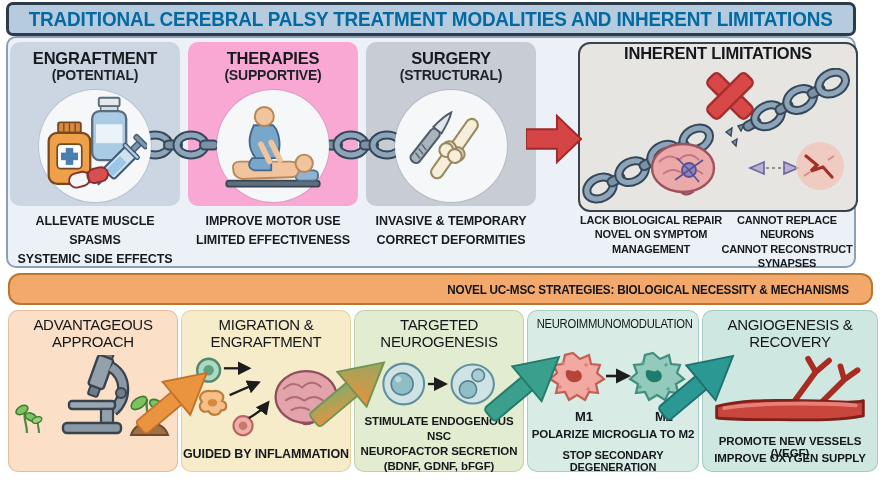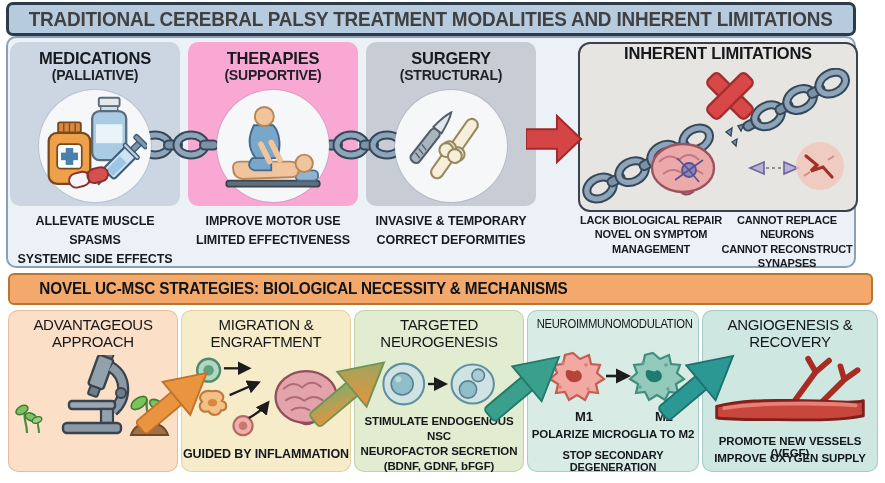--- a/index.html
+++ b/index.html
@@ -1,41 +1,41 @@
 <!DOCTYPE html>
 <html><head>
 <meta charset="utf-8">
 <style>
   html,body{margin:0;padding:0;background:#fff}
   .canvas{position:relative;width:885px;height:483px;background:#ffffff;
     font-family:"Liberation Sans",sans-serif;overflow:hidden}
   .cond{display:inline-block;transform:scaleX(.9);white-space:nowrap}
   .hdr{position:absolute;left:6px;top:2px;width:844px;height:28px;background:#b7cbdf;
     border:3px solid #2c3b49;border-radius:7px;display:flex;align-items:center;justify-content:center;
-    font-weight:bold;font-size:21px;color:#404040;letter-spacing:-.2px}
+    font-weight:bold;font-size:21px;color:#0369a1;letter-spacing:-.2px}
   .topbox{position:absolute;left:6px;top:36px;width:846px;height:228px;background:#ebf1f7;
     border:2px solid #8aa0b4;border-radius:10px}
   .mod{position:absolute;top:42px;width:170px;height:164px;border-radius:10px}
   .mod-title{margin-top:7px;text-align:center;font-weight:bold;font-size:16.5px;color:#16191d;line-height:1.1;letter-spacing:-.2px}
   .mod-sub{text-align:center;font-weight:bold;font-size:14px;color:#1d2126;letter-spacing:-.2px}
   .circle{position:absolute;left:50%;transform:translateX(-50%);top:48px;width:112px;height:112px;
     background:#f5f7f9;border-radius:50%;z-index:4;display:flex;align-items:center;justify-content:center;
     box-shadow:0 0 0 1px rgba(90,105,120,.18)}
   .mod-cap{position:absolute;top:212px;width:170px;text-align:center;font-weight:bold;font-size:12.5px;
     color:#16191d;line-height:1.5;letter-spacing:-.1px}
   .chain{position:absolute;z-index:3}
   .redarrow{position:absolute;left:526px;top:110px;z-index:5}
   .limbox{position:absolute;left:578px;top:42px;width:276px;height:166px;background:#e7e5e1;
     border:2.5px solid #3a434d;border-radius:12px;overflow:hidden}
   .lim-title{text-align:center;font-weight:bold;font-size:16.5px;color:#14171b;letter-spacing:-.2px}
   .limcap{position:absolute;top:213px;font-weight:bold;font-size:11px;text-align:center;line-height:1.3;
     color:#16191d;letter-spacing:-.2px}
   .banner{position:absolute;left:8px;top:273px;width:861px;height:28px;background:#f3a96b;
-    border:2.5px solid #b9762f;border-radius:6px;display:flex;align-items:center;justify-content:flex-start;
-    font-weight:bold;font-size:17px;color:#101418;letter-spacing:-.2px}
+    border:2.5px solid #b9762f;border-radius:12px;display:flex;align-items:center;justify-content:flex-end;
+    font-weight:bold;font-size:13px;color:#101418;letter-spacing:-.2px}
   .strat{position:absolute;top:310px;height:160px;border-radius:10px}
   .strat-title{margin-top:6px;text-align:center;font-weight:normal;font-size:15px;line-height:1.12;color:#14171b;letter-spacing:-.3px}
   .strat-cap{position:absolute;width:100%;text-align:center;font-weight:bold;color:#14171b;letter-spacing:-.1px}
   .gaparrow{position:absolute;z-index:6}
   .cell-label{position:absolute;font-weight:bold;font-size:13px;color:#14171b;text-align:right}
   .illus{position:absolute}
 </style>
 </head>
 <body>
 
@@ -69,22 +69,22 @@
       <use href="#cedge" x="66" y="17"></use>
   </svg>
   <svg class="chain" style="left:321px;top:128px" width="80" height="34" viewBox="0 0 80 34">
     <use href="#cedge" x="12" y="17"></use>
       <use href="#clink" x="30" y="17"></use>
     <use href="#cedge" x="48" y="17"></use>
       <use href="#clink" x="66" y="17"></use>
   </svg>
 
   <div class="mod" style="left:10px;background:#ccd6e3">
-    <div class="mod-title">MEDICATIONS</div>
-    <div class="mod-sub">(PALLIATIVE)</div>
+    <div class="mod-title">ENGRAFTMENT</div>
+    <div class="mod-sub">(POTENTIAL)</div>
     <div class="circle">
       <svg width="104" height="104" viewBox="0 0 110 110">
         <g transform="translate(52,4)">
           <rect x="7" y="0" width="22" height="9" rx="2" fill="#e5e9ec" stroke="#5a6b7a" stroke-width="2"></rect>
           <rect x="9" y="9" width="18" height="5" fill="#cfdde8" stroke="#5a6b7a" stroke-width="1.5"></rect>
           <rect x="0" y="14" width="36" height="52" rx="8" fill="#a9cbe4" stroke="#5a6b7a" stroke-width="2.4"></rect>
           <rect x="4" y="28" width="28" height="20" fill="#eaf3f9"></rect>
         </g>
         <g transform="translate(6,30)">
           <rect x="10" y="0" width="24" height="11" rx="2" fill="#d98a3f" stroke="#77491f" stroke-width="2"></rect>

